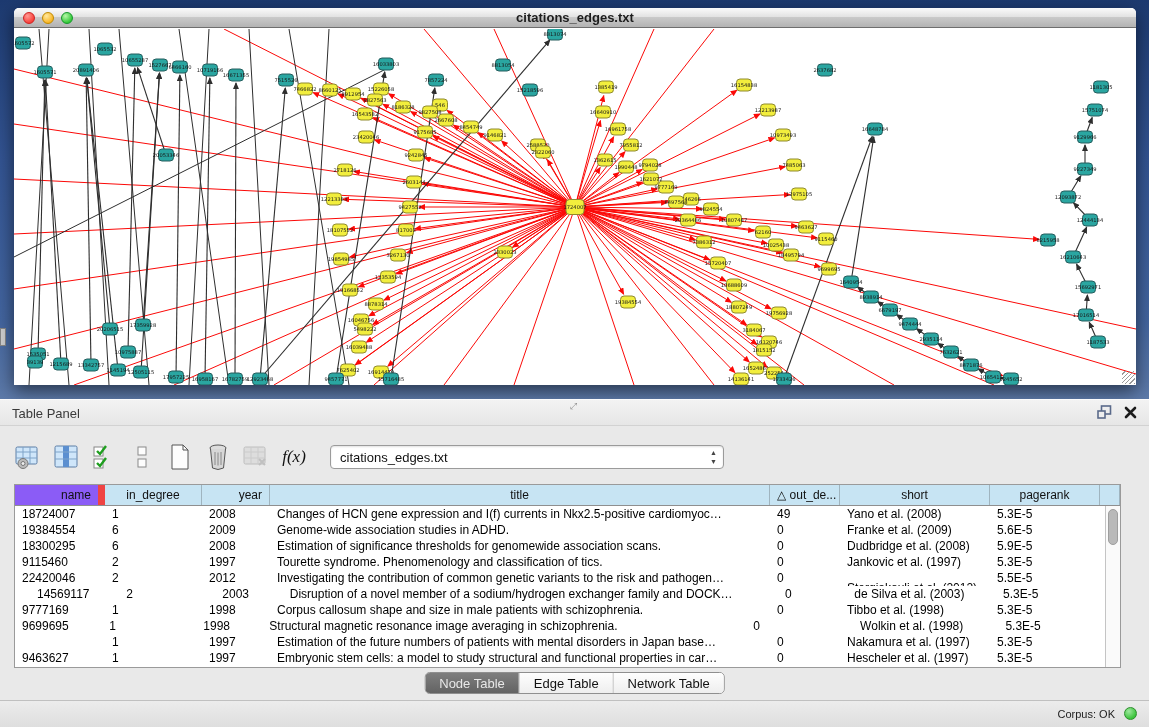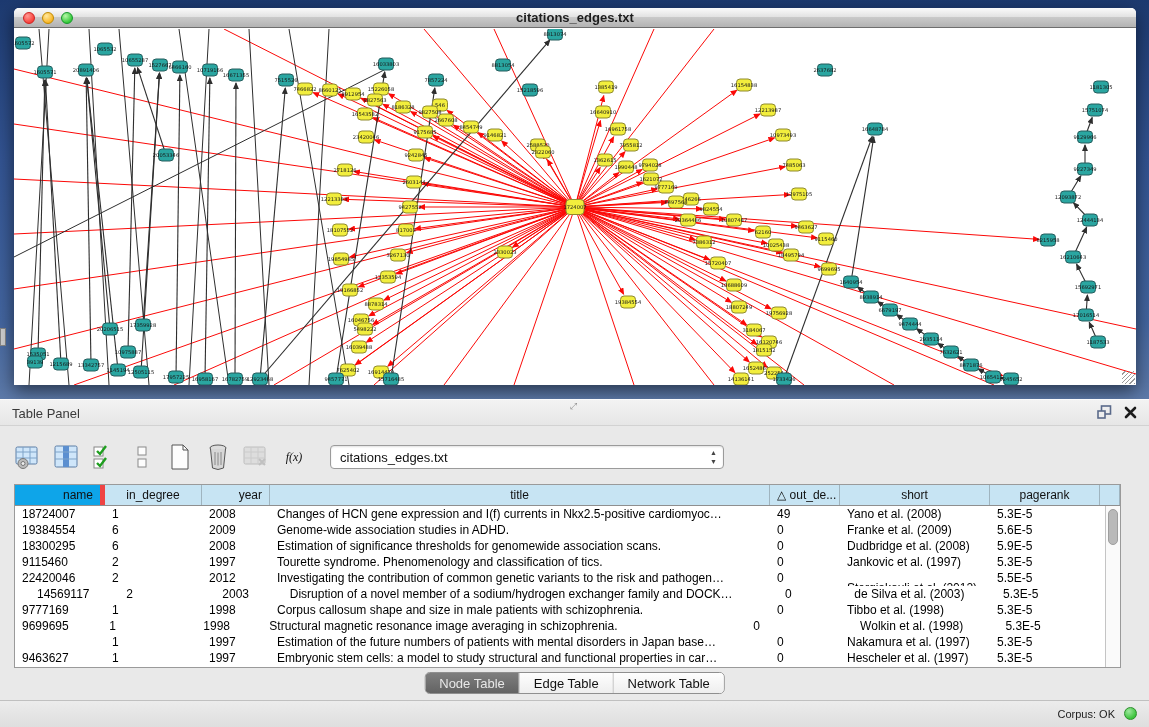--- a/index.html
+++ b/index.html
@@ -33,32 +33,32 @@
   .panel-titlebar { position:absolute; left:0; top:0; width:1149px; height:27px;
     background:linear-gradient(180deg,#f3f3f3,#e6e6e6); border-top:1px solid #fbfbfb; border-bottom:1px solid #d2d2d2; }
   .panel-titlebar .ptitle { position:absolute; left:12px; top:6px; font-size:13px; color:#3a3a3a; }
   .pgrip { position:absolute; left:570px; top:1px; font-size:9px; color:#888; }
   .ptools { position:absolute; right:12px; top:5px; display:flex; gap:12px; align-items:center; }
   .float-ico svg, .close-ico svg { display:block; }
 
   .toolbar { position:absolute; left:14px; top:40px; height:36px; display:flex; align-items:center; gap:10px; }
   .tb-ico { width:28px; height:30px; display:flex; align-items:center; justify-content:center; }
   .tb-ico.disabled { opacity:.45; }
-  .fx { font-family:"Liberation Serif",serif; font-style:italic; font-size:12px; color:#111; }
+  .fx { font-family:"Liberation Serif",serif; font-style:italic; font-size:17px; color:#111; }
   .combo { position:relative; width:394px; height:24px; margin-left:12px; background:#fff;
     border:1px solid #9b9b9b; border-radius:4px; box-shadow:inset 0 1px 2px rgba(0,0,0,.12); }
   .combo .cval { position:absolute; left:9px; top:4px; font-size:13px; color:#111; }
   .combo .stepper { position:absolute; right:6px; top:2px; font-size:7px; line-height:9px; color:#444; text-align:center; }
 
   .table-wrap { position:absolute; left:14px; top:85px; width:1107px; height:184px;
     background:#fff; border:1px solid #9a9a9a; }
   .thead { display:flex; height:21px; border-bottom:1px solid #8f8f8f; }
   .th { font-size:12px; color:#111; padding:3px 7px 0 7px; background:#c7e4f3;
     border-right:1px solid #9fb4bf; overflow:hidden; white-space:nowrap; }
-  .th.gray { background:#0ea5e9; border-right:5px solid #ef4444; }
+  .th.gray { background:#8b5cf6; border-right:7px solid #ef4444; }
   .th.right { text-align:right; } .th.center { text-align:center; } .th.left { text-align:left; }
   .tbody { position:absolute; left:0; top:21px; right:15px; bottom:0; overflow:hidden; }
   .tr { display:flex; height:16px; }
   .td { font-size:12px; color:#000; padding:1px 0 0 7px; overflow:hidden; white-space:nowrap; }
   .vscroll { position:absolute; right:0; top:21px; width:15px; bottom:0;
     background:#fafafa; border-left:1px solid #c4c4c4; }
   .vthumb { position:absolute; left:2px; top:3px; width:10px; height:36px; background:#b9b9b9;
     border:1px solid #9e9e9e; border-radius:6px; }
 
   .tabsbar { position:absolute; left:0; top:273px; width:1149px; height:25px; }

